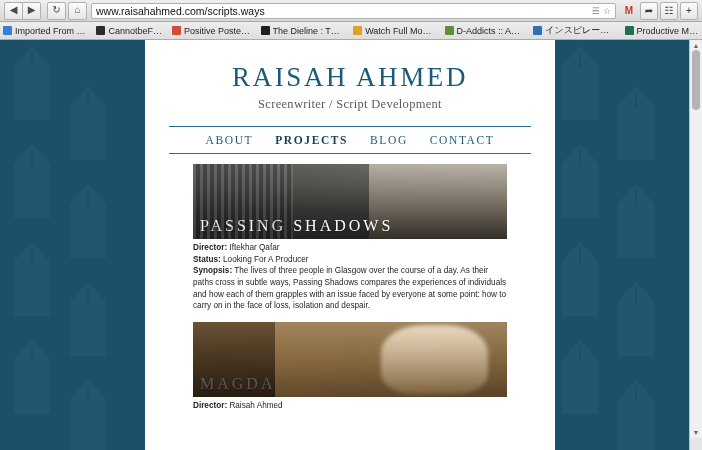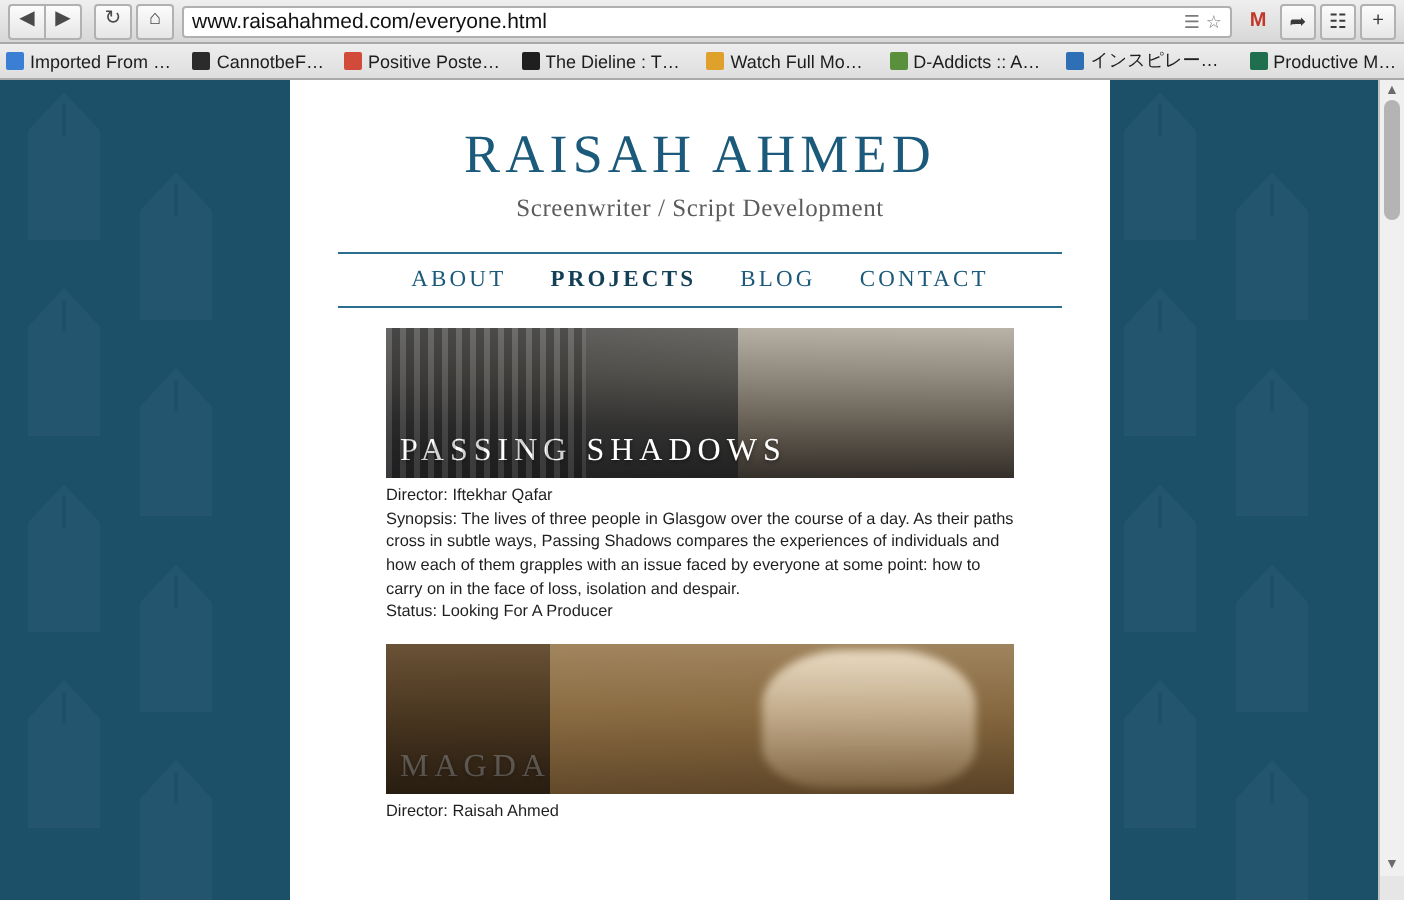--- a/index.html
+++ b/index.html
@@ -302,21 +302,21 @@
     height: 100%;
     background: linear-gradient(180deg, rgba(60,40,22,0.55), rgba(20,14,8,0.75));
   }
 
   .meta {
     margin-top: 3px;
     font-size: 8.2px;
     line-height: 1.42;
     color: #1f1f1f;
   }
-  .meta b { font-weight: normal; }
+  .meta b { font-weight: bold; }
 
   
   .vscroll {
     position: absolute;
     top: 0;
     right: 0;
     width: 12px;
     bottom: 0;
     background: #f0f0f0;
     border-left: 1px solid #c2c2c2;
@@ -353,21 +353,21 @@
     <div class="nav-btns">
       <div class="nav-group">
         <div class="nav-btn">◀</div>
         <div class="nav-btn">▶</div>
       </div>
       <div class="nav-btn">↻</div>
       <div class="nav-btn">⌂</div>
     </div>
 
     <div class="urlbar">
-      <span class="url-text">www.raisahahmed.com/everyone.html</span>
+      <span class="url-text">www.raisahahmed.com/scripts.ways</span>
       <span class="url-icons">
         <span>☰</span>
         <span>☆</span>
       </span>
     </div>
 
     <div class="toolbar-right">
       <div class="tb-icon red">M</div>
       <div class="tb-icon boxed">➦</div>
       <div class="tb-icon boxed">☷</div>
@@ -446,26 +446,26 @@
         <div class="project">
           <div class="poster passing">
             <div class="poster-label">PASSING SHADOWS</div>
           </div>
           <div class="meta">
             <div>
               <b>Director:</b>
               <span>Iftekhar Qafar</span>
             </div>
             <div>
+              <b>Status:</b>
+              <span>Looking For A Producer</span>
+            </div>
+            <div>
               <b>Synopsis:</b>
               <span>The lives of three people in Glasgow over the course of a day. As their paths cross in subtle ways, Passing Shadows compares the experiences of individuals and how each of them grapples with an issue faced by everyone at some point: how to carry on in the face of loss, isolation and despair.</span>
-            </div>
-            <div>
-              <b>Status:</b>
-              <span>Looking For A Producer</span>
             </div>
           </div>
         </div>
 
         <div class="project">
           <div class="poster magda">
             <div class="poster-label">MAGDA</div>
           </div>
           <div class="meta">
             <div>

